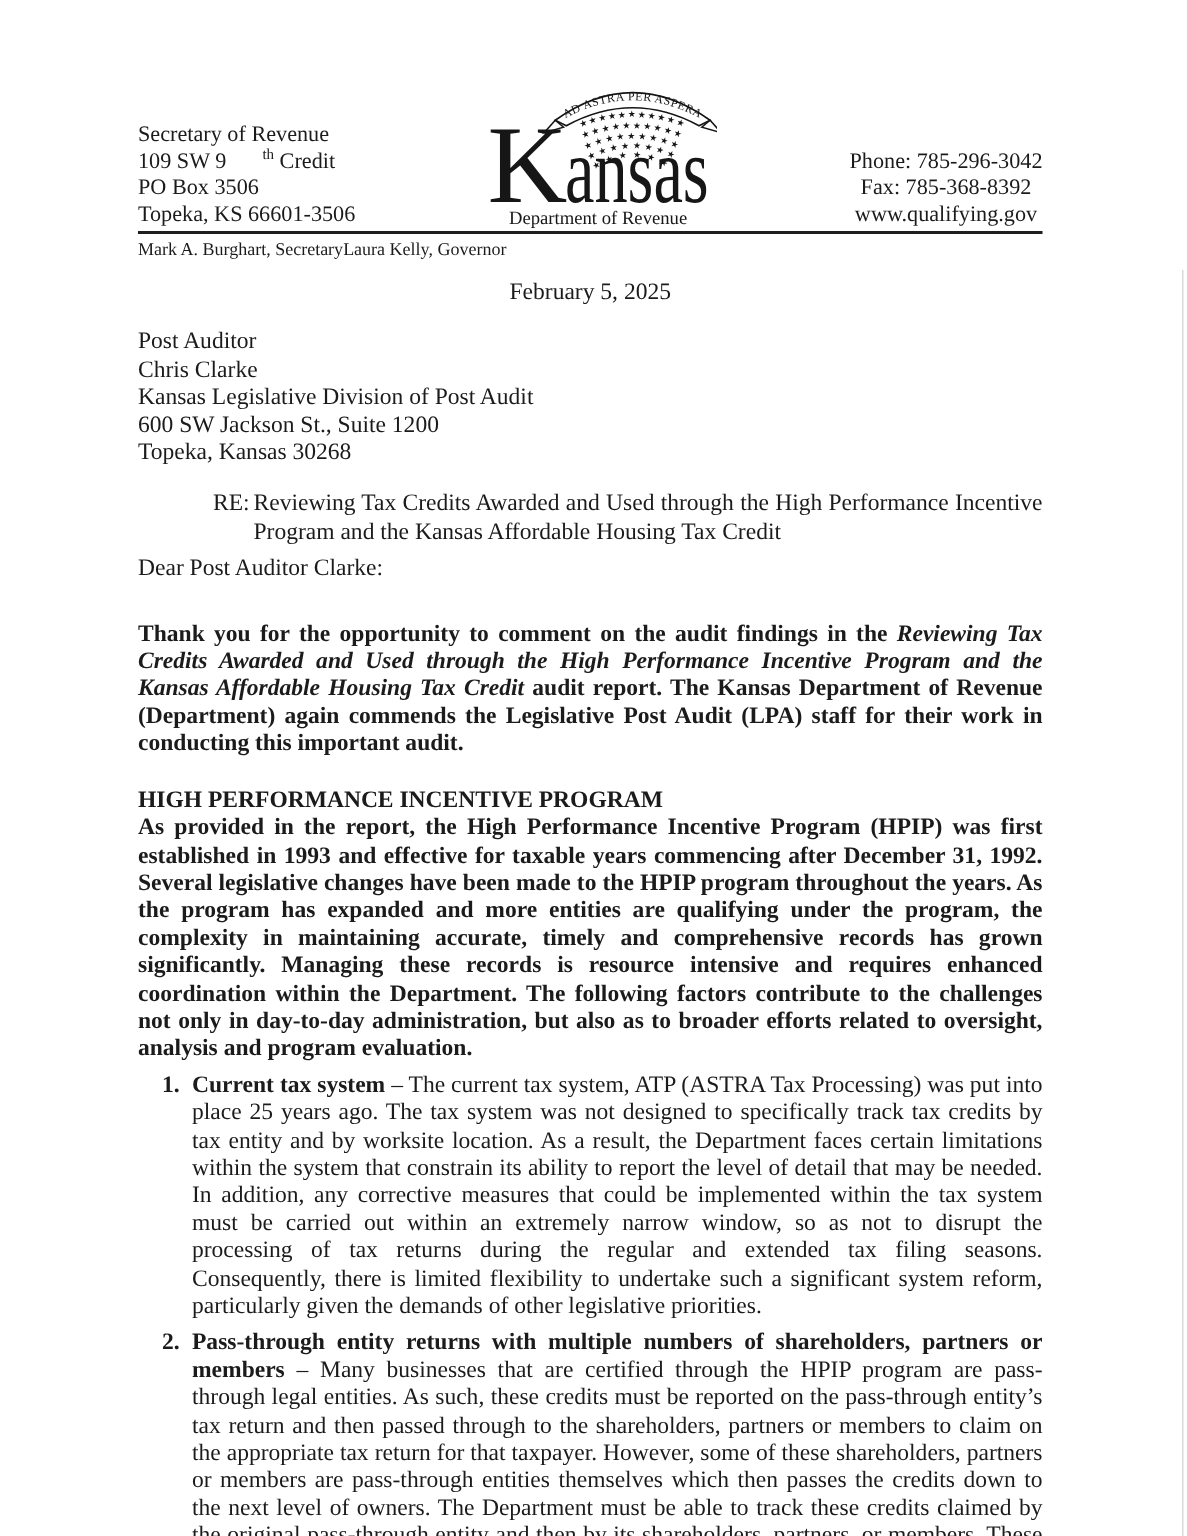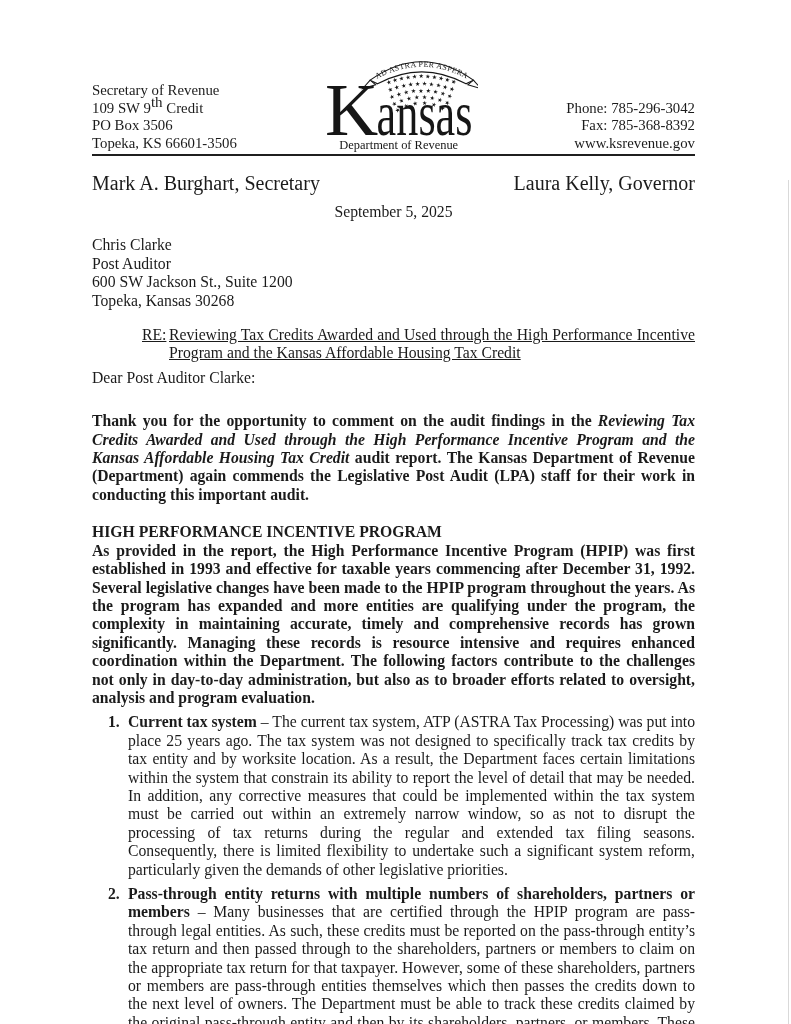--- a/index.html
+++ b/index.html
@@ -20,33 +20,33 @@
   }
   
   .lh-top{
     display:flex;justify-content:space-between;align-items:flex-end;
     border-bottom:2px solid #1f1f1f;
     padding-bottom:1px;
   }
   .lh-left,.lh-right{
     font-size:14.8px;line-height:17.8px;white-space:nowrap;
   }
-  .lh-right{text-align:right;}
+  .lh-right{text-align:center;}
   .lh-center{flex:1;display:flex;justify-content:center;align-items:flex-end;}
   .lh-center svg{display:block;}
-  sup.ord{font-size:15px;vertical-align:super;line-height:0;}
+  sup.ord{font-size:10px;vertical-align:super;line-height:0;margin-left:24px;}
   .lh-bottom{
-    display:flex;justify-content:space-between;
-    font-size:20px;line-height:18px;padding-top:18px;
+    display:flex;justify-content:flex-start;
+    font-size:12px;line-height:18px;padding-top:1px;
   }
   
   .body-text{font-size:15.7px;line-height:18.4px;}
   .date-line{text-align:center;margin:11px 0 15px;}
   .recipient{margin-bottom:11px;}
-  .re-block{display:flex;margin:16px 0 6px 50px;text-decoration:underline;}
+  .re-block{display:flex;margin:16px 0 6px 50px;}
   .re-label{flex:0 0 27px;}
   .re-text{flex:1;text-align:justify;}
   .salutation{margin-bottom:25px;}
   .para{text-align:justify;font-weight:bold;}
   .p1{margin-bottom:19px;}
   .heading{
     font-weight:bold;
     margin:0;font-size:15.7px;
   }
   .p2{margin-bottom:6px;}
@@ -102,36 +102,37 @@
           <text x="0" y="83" font-size="80">K</text>
           <text x="56" y="83" font-size="68" textLength="104" lengthAdjust="spacingAndGlyphs">ansas</text>
           <text x="80" y="99" text-anchor="middle" font-size="13.5">Department of Revenue</text>
         </g>
       </svg>
     </div>
 
     <div class="lh-right">
       <div>Phone: 785-296-3042</div>
       <div>Fax: 785-368-8392</div>
-      <div>www.ksrevenue.gov</div>
+      <div>www.qualifying.gov</div>
     </div>
   </div>
 
   <div class="lh-bottom">
     <div>Mark A. Burghart, Secretary</div>
     <div>Laura Kelly, Governor</div>
   </div>
 
   <div class="body-text">
 
-    <div class="date-line">September 5, 2025</div>
+    <div class="date-line">February 5, 2025</div>
 
     <div class="recipient">
+      <div>Post Auditor</div>
       <div>Chris Clarke</div>
-      <div>Post Auditor</div>
+      <div>Kansas Legislative Division of Post Audit</div>
       <div>600 SW Jackson St., Suite 1200</div>
       <div>Topeka, Kansas  30268</div>
     </div>
 
     <div class="re-block">
       <div class="re-label">RE:</div>
       <div class="re-text">Reviewing Tax Credits Awarded and Used through the High Performance Incentive Program and the Kansas Affordable Housing Tax Credit</div>
     </div>
 
     <div class="salutation">Dear Post Auditor Clarke:</div>

